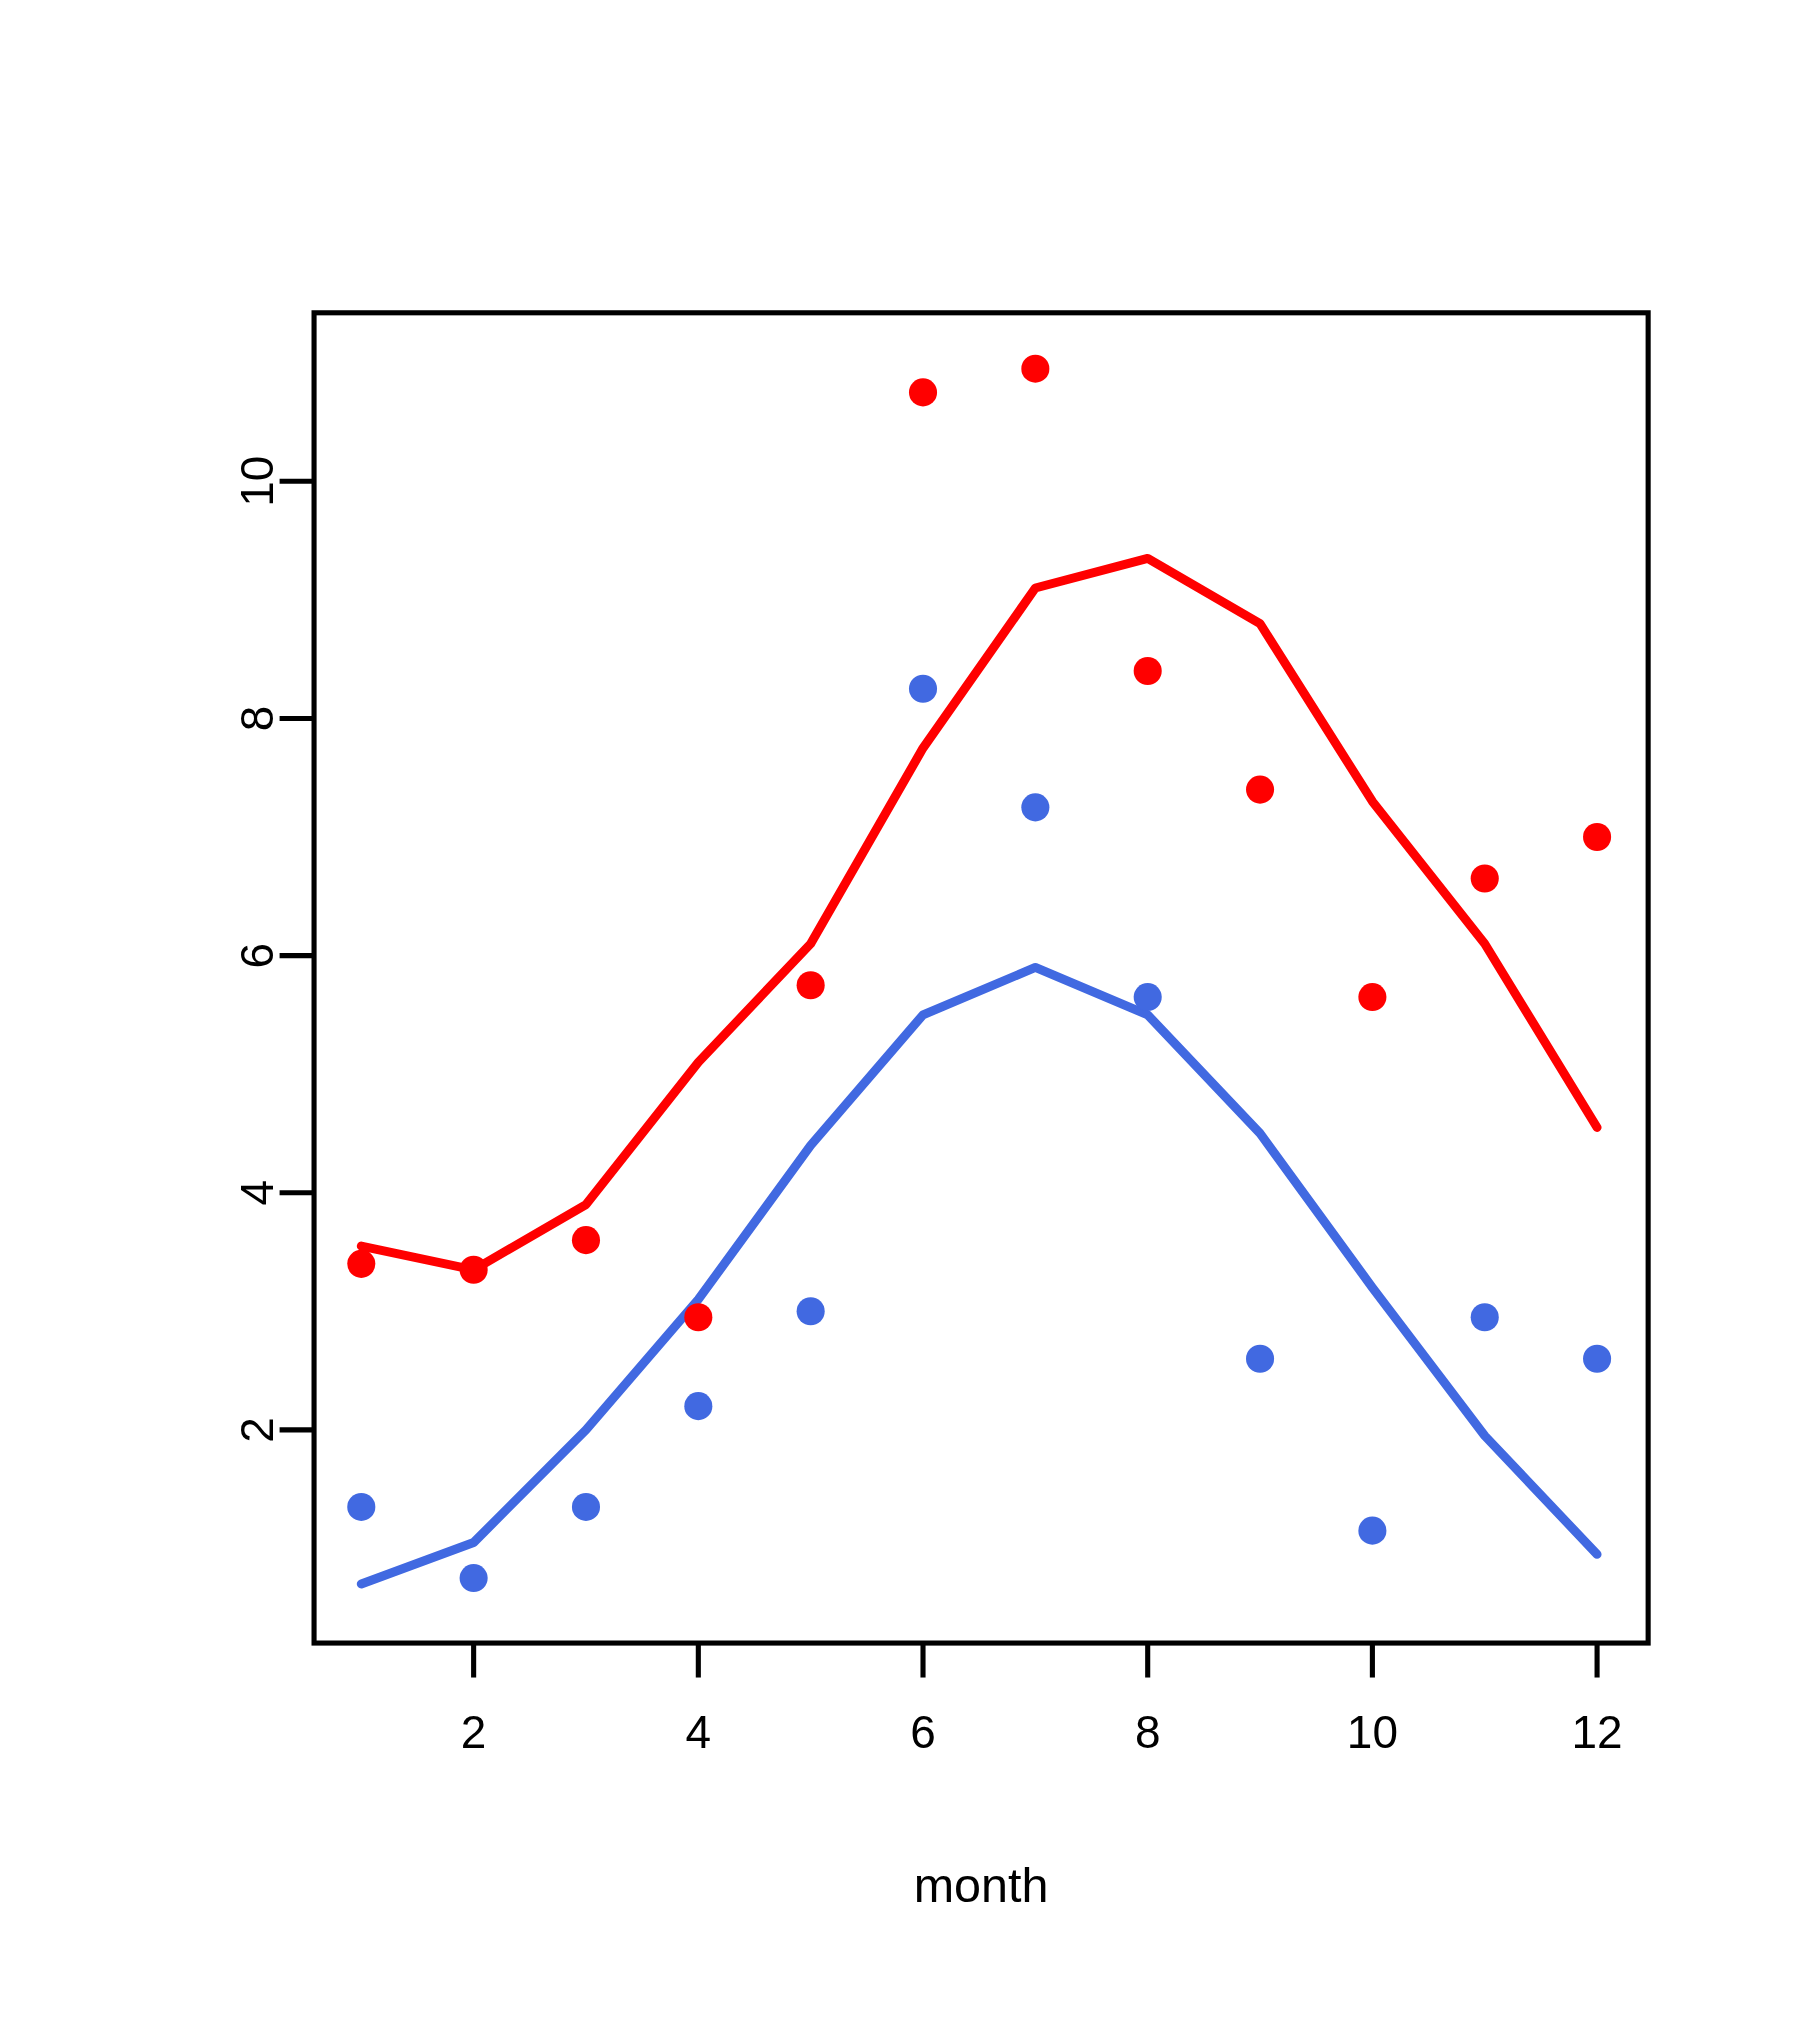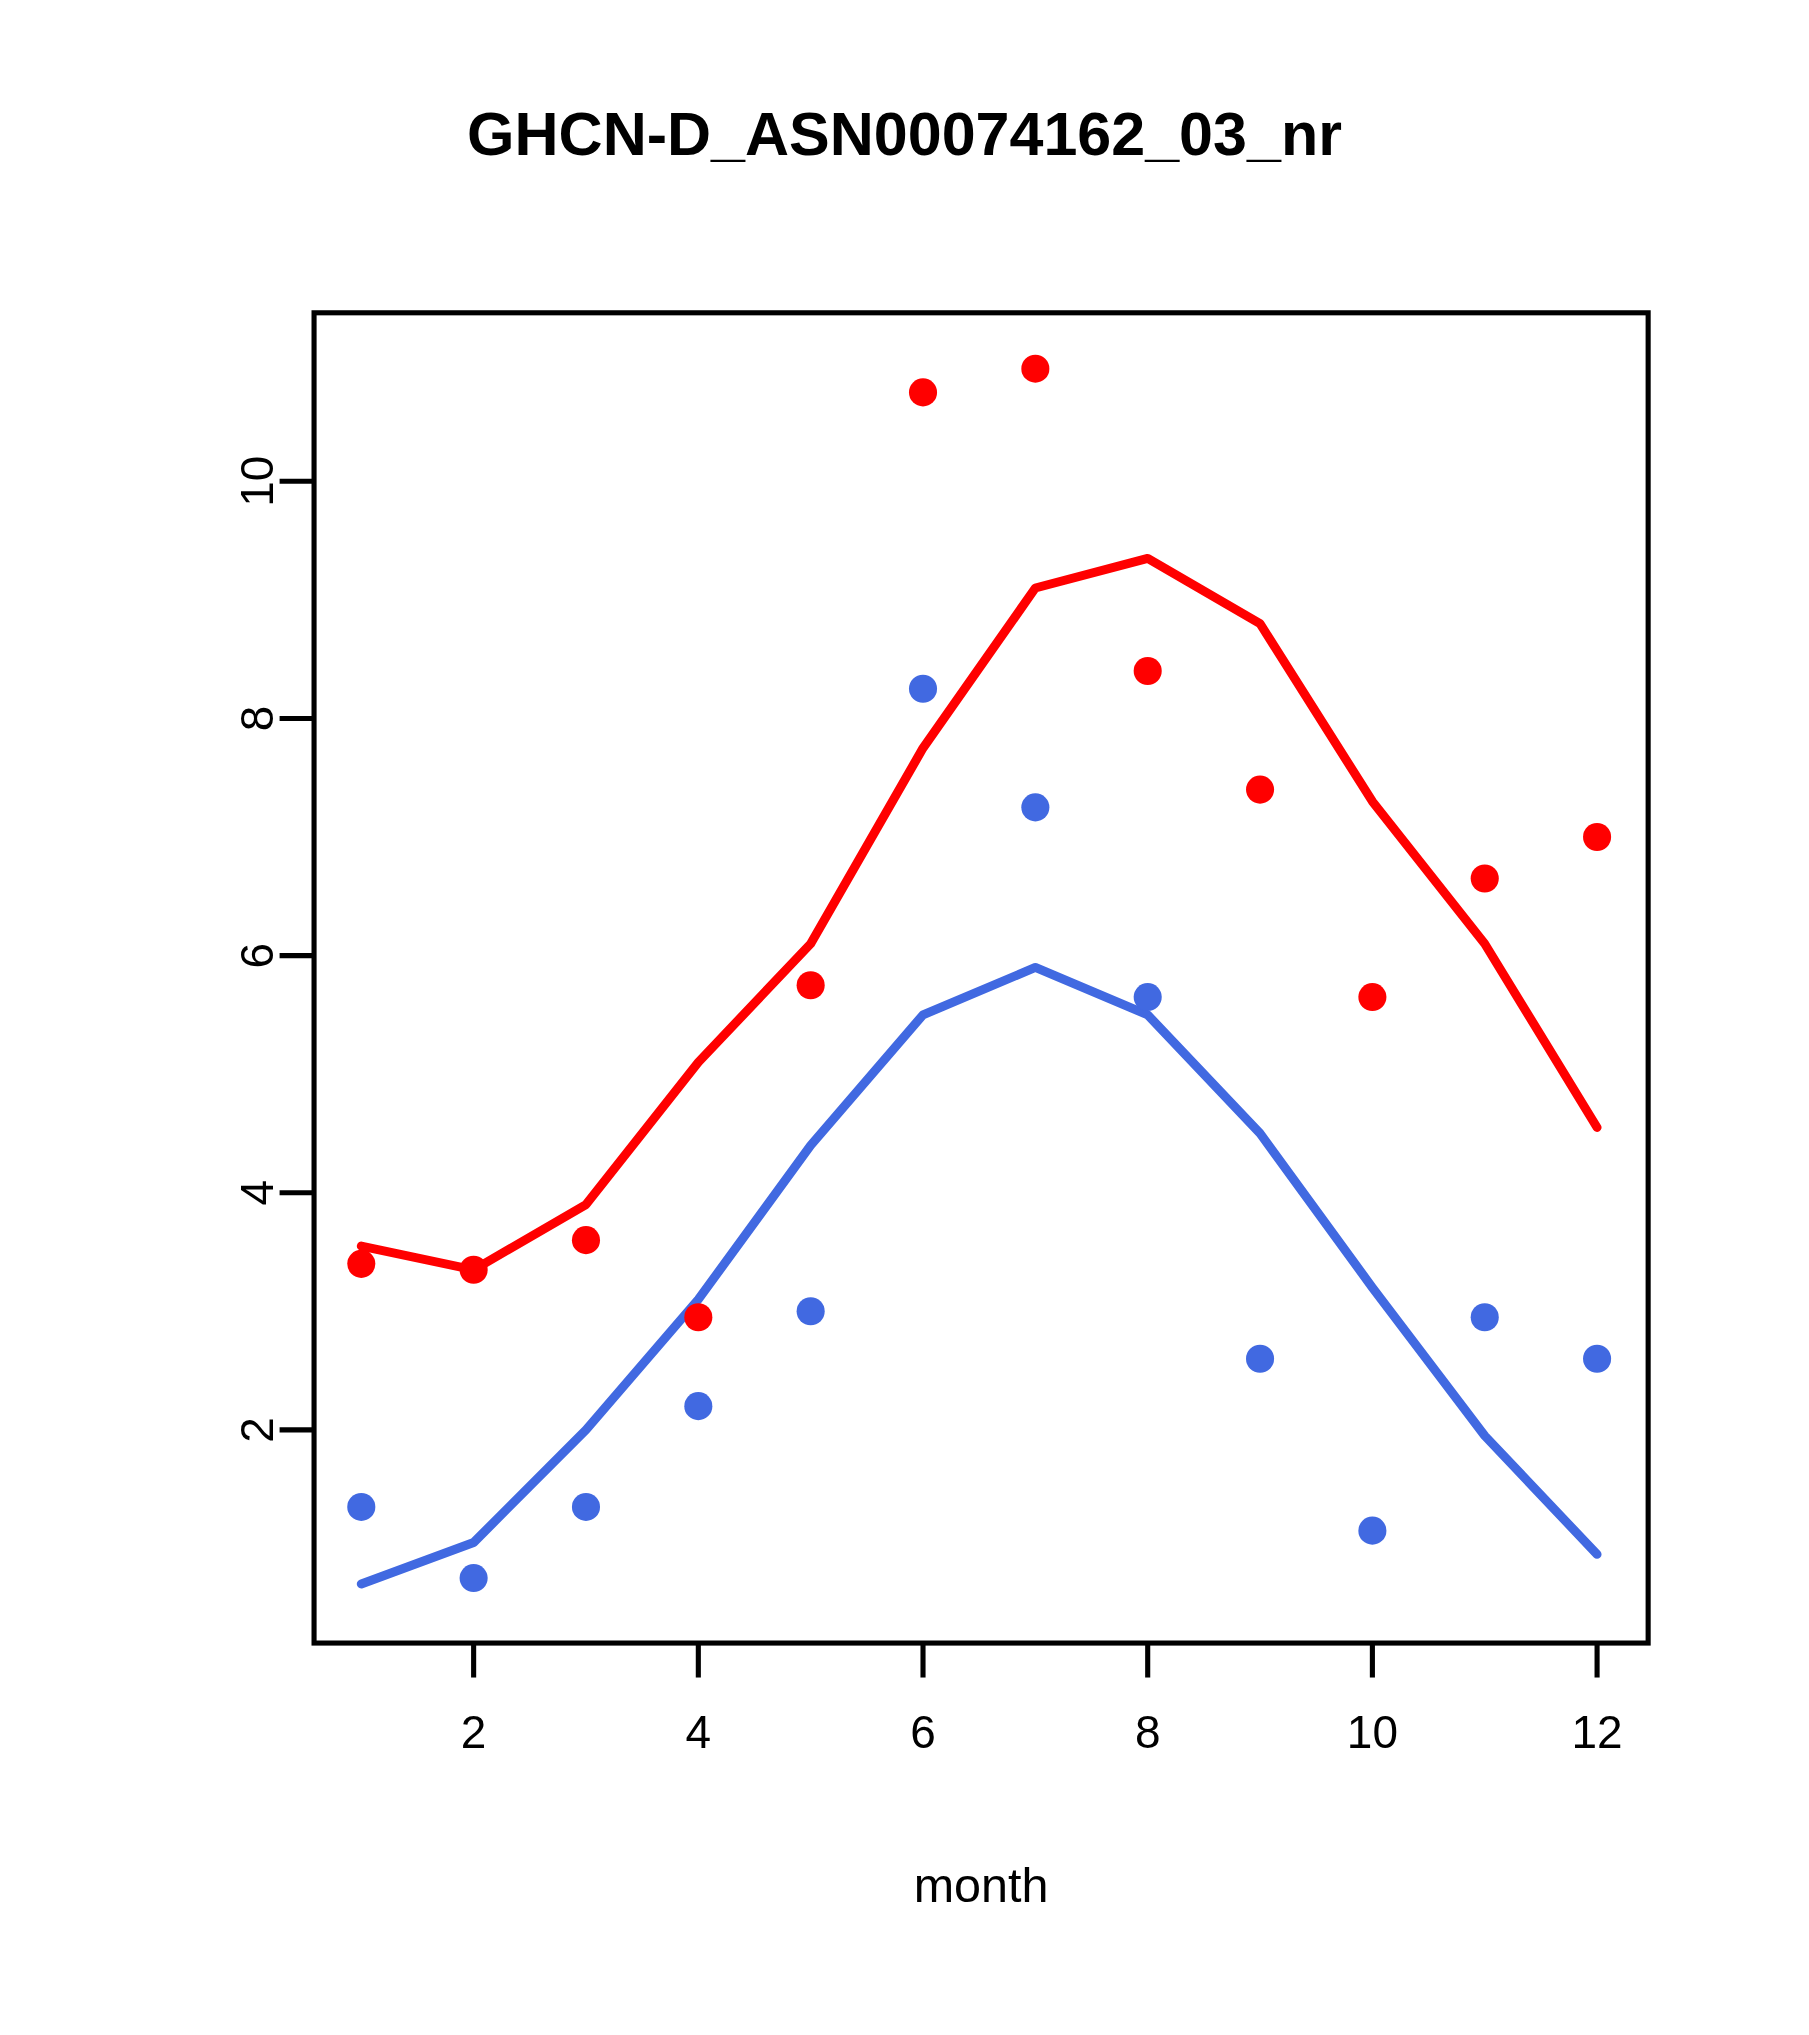--- a/index.html
+++ b/index.html
@@ -46,21 +46,20 @@
     font-family: "Liberation Sans", sans-serif;
     font-size: 76px;
     fill: #000000;
   }
 </style>
 </head>
 <body>
 
 <div id="figure">
 
-  <div id="chart-title">GHCN-D_ASN00074162_03_nr</div>
 
   <svg id="plot-svg" width="1809" height="2035" viewBox="0 0 2834 3188">
 
     <rect id="plot-box" x="492" y="490" width="2090" height="2084" fill="none" stroke="#000000" stroke-width="8"></rect>
 
     <g id="y-axis-group">
         <line x1="438" x2="492" y1="2240" y2="2240" stroke="#000000" stroke-width="8"></line>
         <text x="402" y="2240" class="axis-tick-label" text-anchor="middle" dominant-baseline="central" transform="rotate(-90 402 2240)">2</text>
         <line x1="438" x2="492" y1="1868.5" y2="1868.5" stroke="#000000" stroke-width="8"></line>
         <text x="402" y="1868.5" class="axis-tick-label" text-anchor="middle" dominant-baseline="central" transform="rotate(-90 402 1868.5)">4</text>

